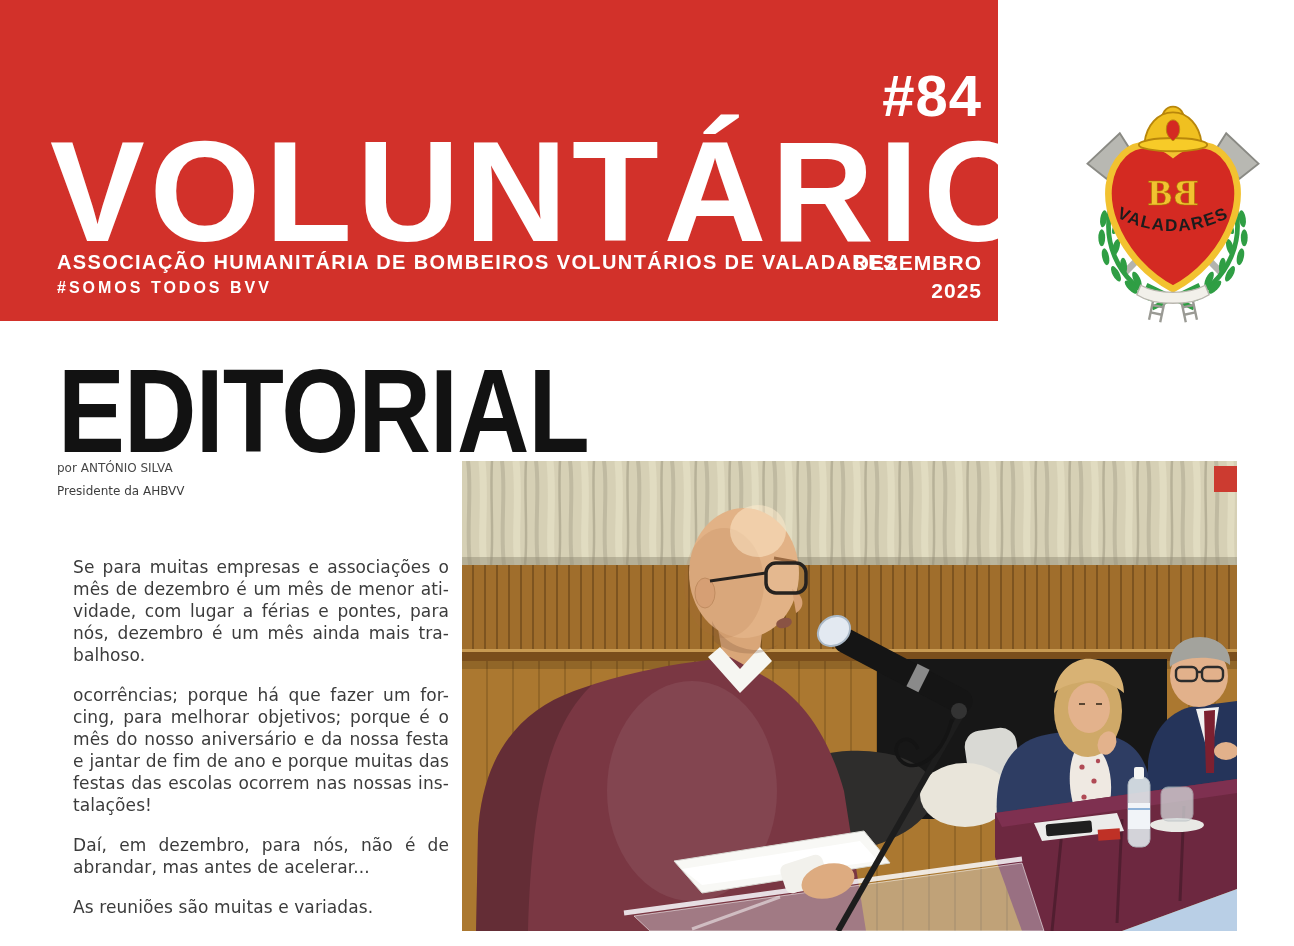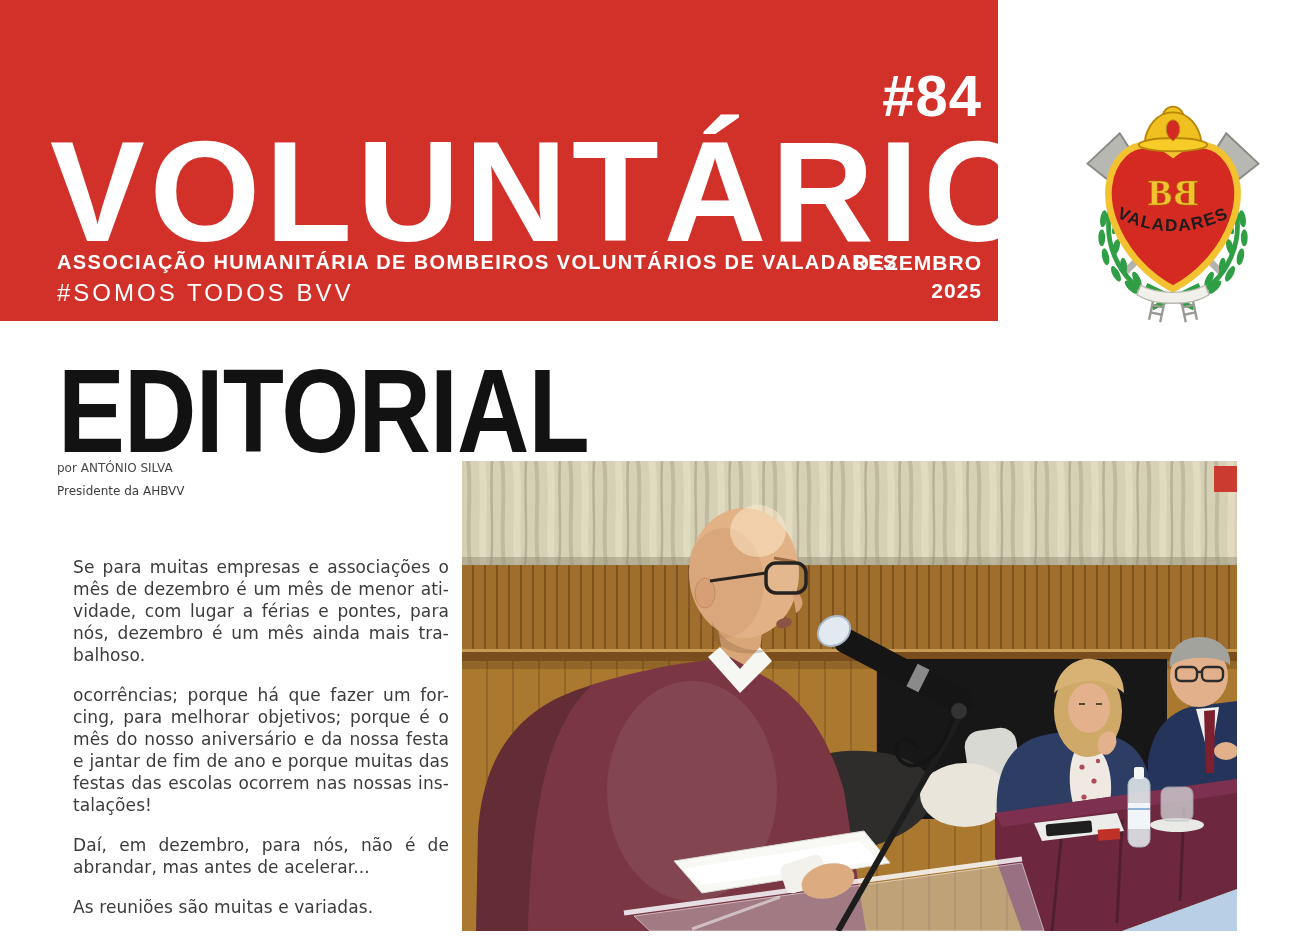--- a/index.html
+++ b/index.html
@@ -6,21 +6,21 @@
   .page{position:relative;width:1294px;height:946px;background:#ffffff;overflow:hidden;
         font-family:"Liberation Sans",sans-serif;}
   
   .banner{position:absolute;left:0;top:0;width:998px;height:321px;}
   .issue{position:absolute;top:67px;right:16px;font-size:58px;font-weight:800;color:#ffffff;
          letter-spacing:1px;line-height:1;}
   .title{position:absolute;left:50px;top:121px;margin:0;font-size:142px;font-weight:800;
          color:#ffffff;letter-spacing:5px;line-height:1;white-space:nowrap;}
   .subtitle{position:absolute;left:57px;top:251px;font-size:20px;font-weight:700;color:#ffffff;
             letter-spacing:1.4px;white-space:nowrap;}
-  .hashtag{position:absolute;left:57px;top:279px;font-size:24px;font-weight:400;color:#ffffff;
+  .hashtag{position:absolute;left:57px;top:279px;font-size:16px;font-weight:700;color:#ffffff;
            letter-spacing:3px;white-space:nowrap;}
   .dateblock{position:absolute;top:249px;right:16px;text-align:right;font-size:21px;
              font-weight:800;color:#ffffff;line-height:28px;letter-spacing:1px;}
   .logo{position:absolute;left:1078px;top:100px;width:190px;height:228px;}
   
   .editorial-heading{position:absolute;left:58px;top:352px;margin:0;font-size:118px;font-weight:800;
          color:#121212;letter-spacing:-1px;line-height:1;transform:scaleX(.85);
          transform-origin:left top;white-space:nowrap;}
   .byline{position:absolute;left:57px;top:457px;font-size:12px;line-height:23px;color:#474747;
           font-family:"DejaVu Sans",sans-serif;}

